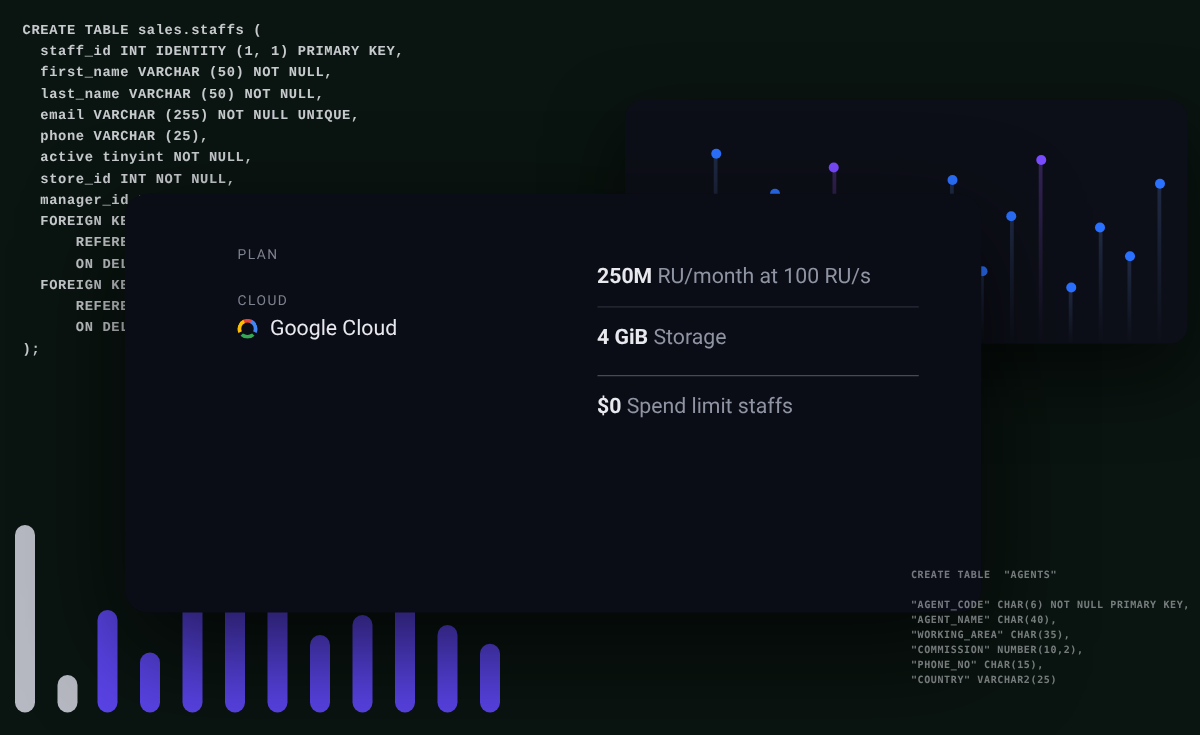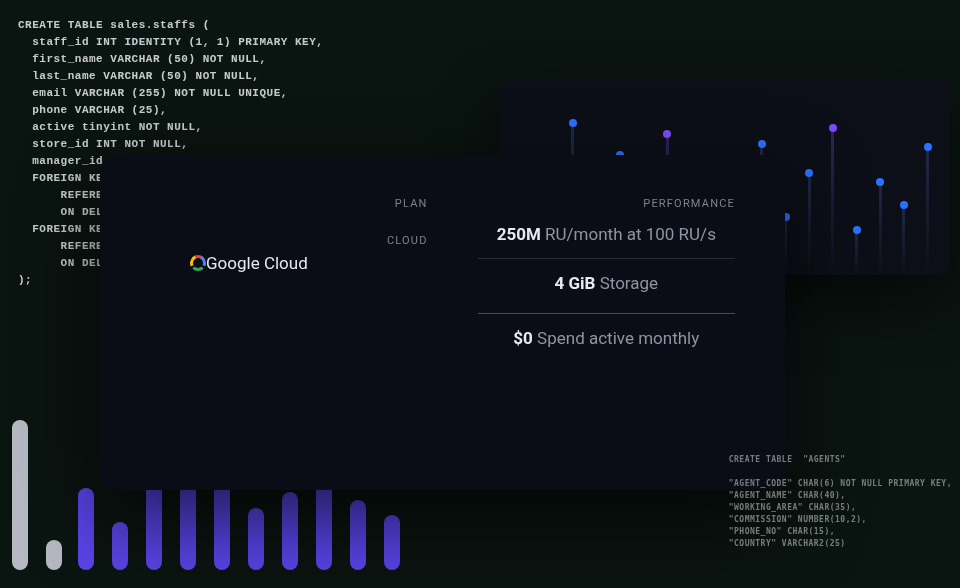--- a/index.html
+++ b/index.html
@@ -100,37 +100,36 @@
     position: relative;
   }
   .col.left  { flex: 0.96; padding-left: 90px; }
   .col.right { flex: 1.04; padding-left: 10px; padding-right: 50px; }
 
   .label {
     font-size: 11px;
     letter-spacing: 1.2px;
     color: #7d828f;
     text-transform: uppercase;
-    text-align: right;
   }
   .value {
     font-size: 17px;
     color: #e8e9ee;
     margin-top: 6px;
   }
   .row-icon-text {
     display: flex;
     align-items: center;
+    gap: 10px;
   }
   .block { margin-bottom: 24px; }
   .perf-line {
     font-size: 17px;
     margin-top: 14px;
     color: #e8e9ee;
-    text-align: center;
   }
   .perf-line .muted { color: #8f94a2; }
   .hr-light {
     border: none;
     border-top: 1px solid #2a2d39;
     margin: 14px 0 2px;
   }
   .hr-strong {
     border: none;
     border-top: 1px solid #474a56;
@@ -319,37 +318,36 @@
               <span class="gc-arc y"></span>
               <span class="gc-arc g"></span>
               <span class="gc-arc b"></span>
           </span>
           <span>Google Cloud</span>
         </div>
       </div>
     </div>
 
     <div class="col right">
-      <div class="label">PERFORMANCE</div>
 
       <div class="perf-line">
         <strong>250M</strong>
         <span class="muted"> RU/month at 100 RU/s</span>
       </div>
       <hr class="hr-light">
 
       <div class="perf-line">
         <strong>4 GiB</strong>
         <span class="muted"> Storage</span>
       </div>
       <hr class="hr-strong">
 
       <div class="perf-line">
         <strong>$0</strong>
-        <span class="muted"> Spend active monthly</span>
+        <span class="muted"> Spend limit staffs</span>
       </div>
     </div>
 
   </div>
 
   <pre class="code-small">CREATE TABLE  "AGENTS"
 
 "AGENT_CODE" CHAR(6) NOT NULL PRIMARY KEY,
 "AGENT_NAME" CHAR(40),
 "WORKING_AREA" CHAR(35),

